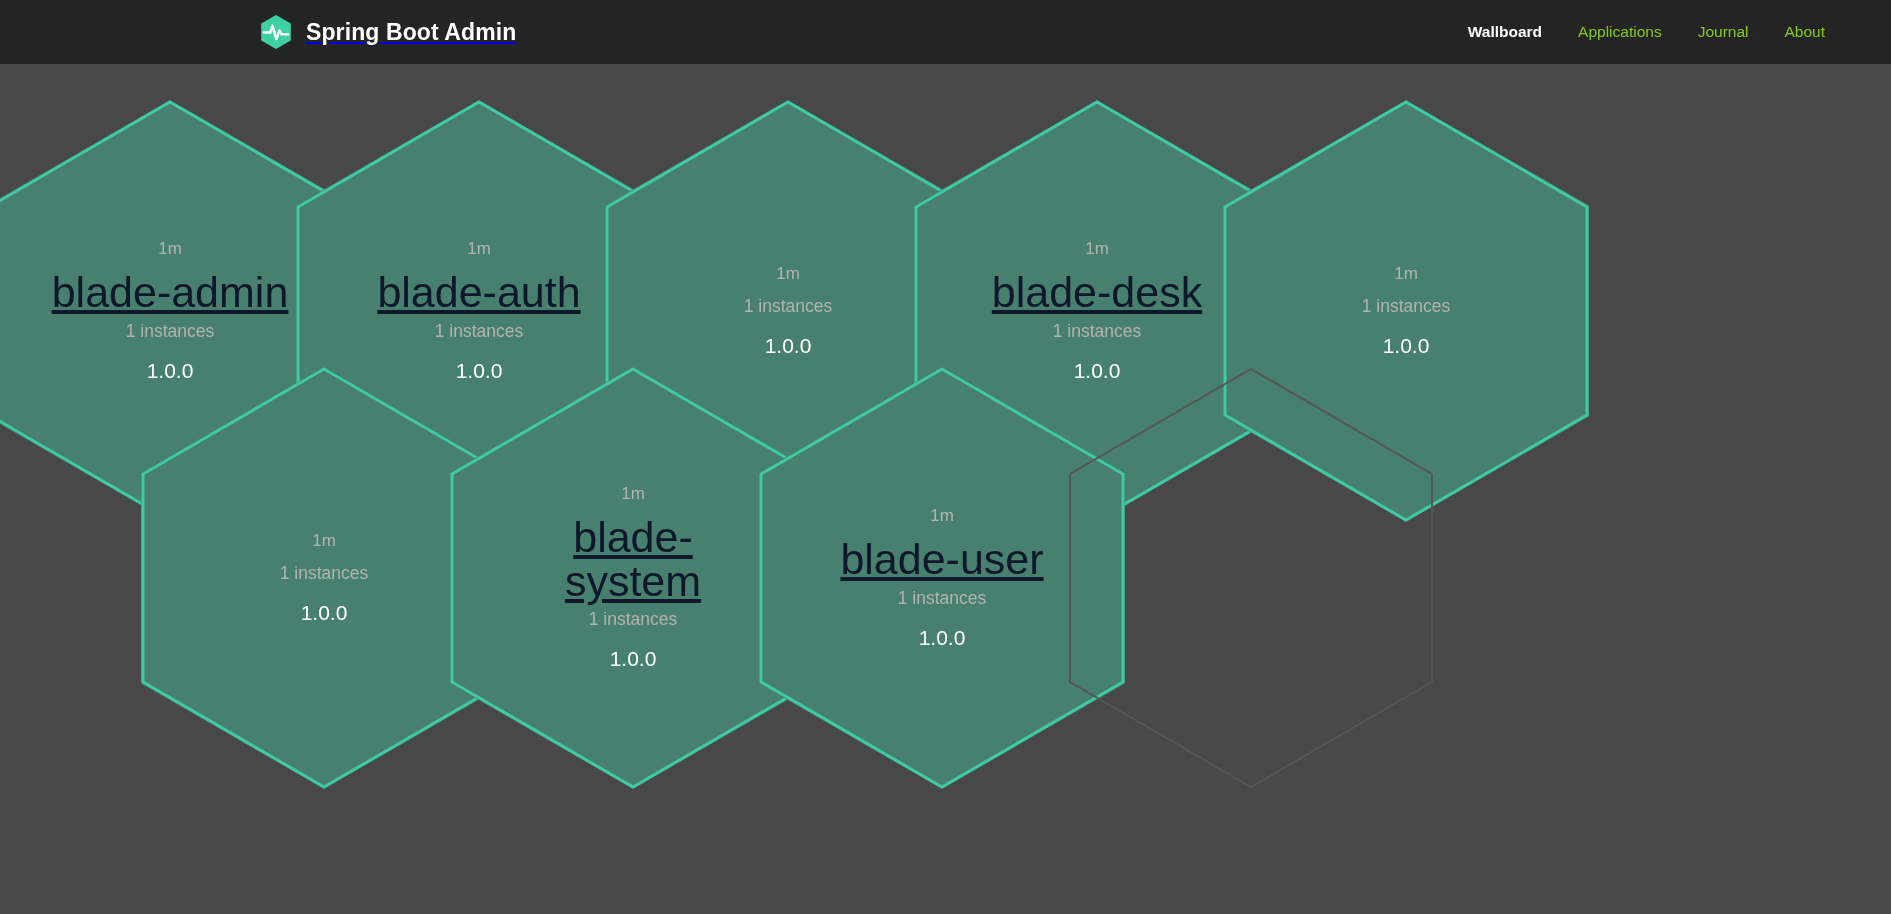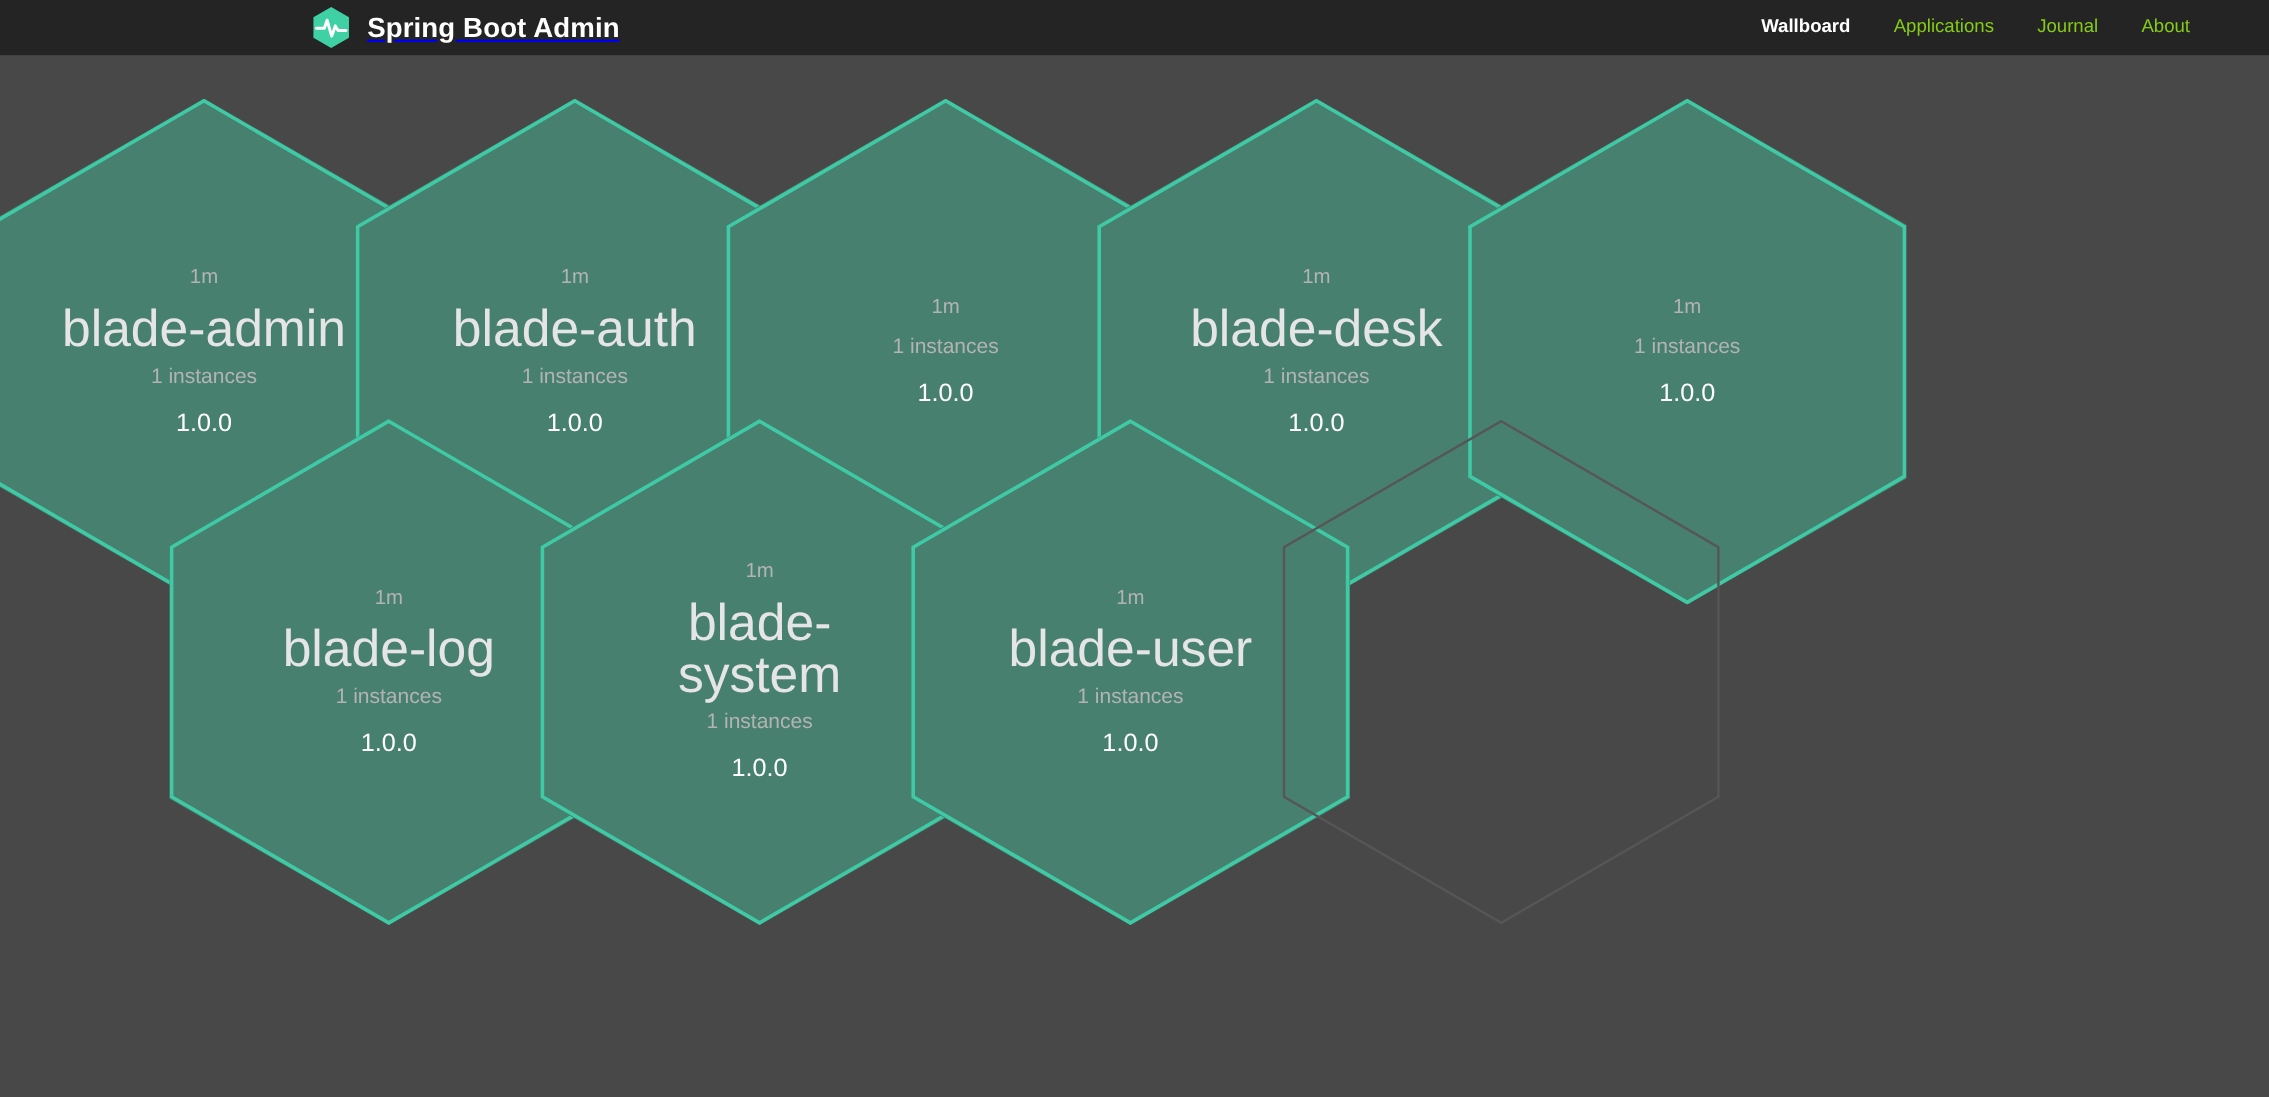--- a/index.html
+++ b/index.html
@@ -5,21 +5,21 @@
   * { margin:0; padding:0; box-sizing:border-box; }
   html, body {
     width:1891px; height:914px;
     background:#484848;
     font-family:"Liberation Sans", sans-serif;
     overflow:hidden;
   }
 
   
   .navbar{
-    height:46px;
+    height:64px;
     background:#242424;
     display:flex;
     align-items:center;
     position:relative;
     z-index:30;
     justify-content:center;
   }
   .brand{
     display:flex;
     align-items:center;
@@ -95,25 +95,26 @@
     flex-direction:column;
     align-items:center;
   }
   .hex-uptime{
     color:#b3b3b3;
     font-size:17px;
     line-height:1.2;
     margin-bottom:11px;
   }
   .hex-name{
-    color:#e5e5e5;
+    color:#0f172a;
     font-size:43px;
     line-height:1.02;
     word-break:break-word;
     margin-bottom:6px;
+    text-decoration:underline;
   }
   .hex-name.small{ font-size:37px; }
   .hex-instances{
     color:#b3b3b3;
     font-size:17.5px;
     line-height:1.2;
     margin-bottom:16px;
   }
   .hex-version{
     color:#ffffff;
@@ -195,21 +196,20 @@
         <div class="hex-instances">1 instances</div>
         <div class="hex-version">1.0.0</div>
       </div>
     </div>
     <div class="hex" style="left: 141px; top: 303px;">
       <svg class="hex-border" viewBox="0 0 366 422" preserveAspectRatio="none">
         <polygon points="183,2 364,107 364,315 183,420 2,315 2,107"></polygon>
       </svg>
       <div class="hex-inner">
         <div class="hex-uptime">1m</div>
-        <div class="hex-name">blade-log</div>
         <div class="hex-instances">1 instances</div>
         <div class="hex-version">1.0.0</div>
       </div>
     </div>
     <div class="hex" style="left: 450px; top: 303px;">
       <svg class="hex-border" viewBox="0 0 366 422" preserveAspectRatio="none">
         <polygon points="183,2 364,107 364,315 183,420 2,315 2,107"></polygon>
       </svg>
       <div class="hex-inner">
         <div class="hex-uptime">1m</div>

